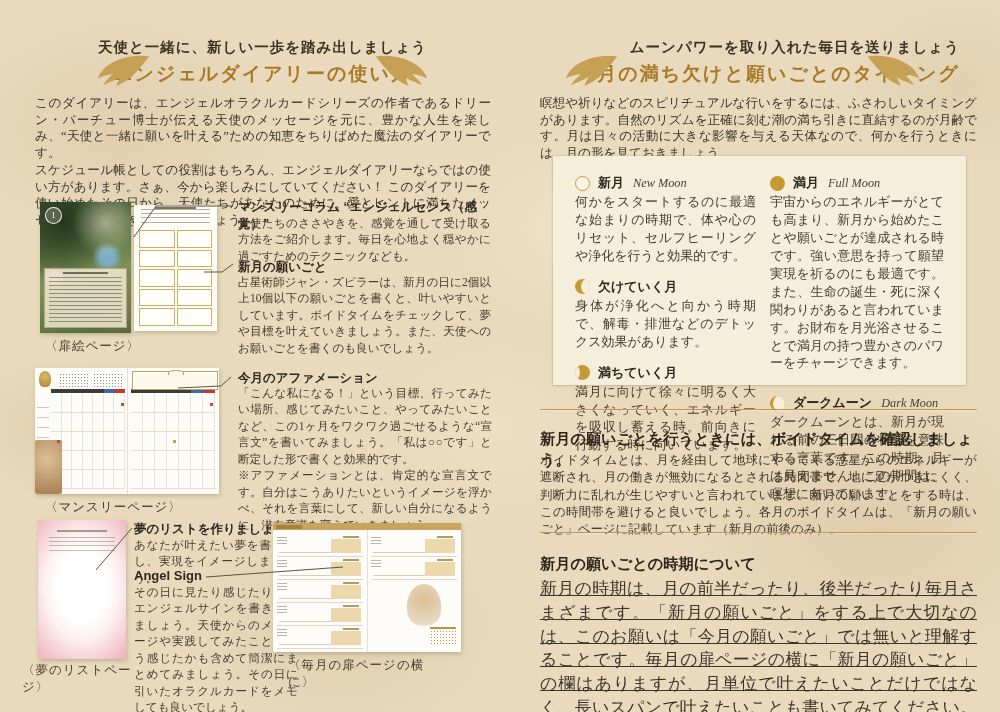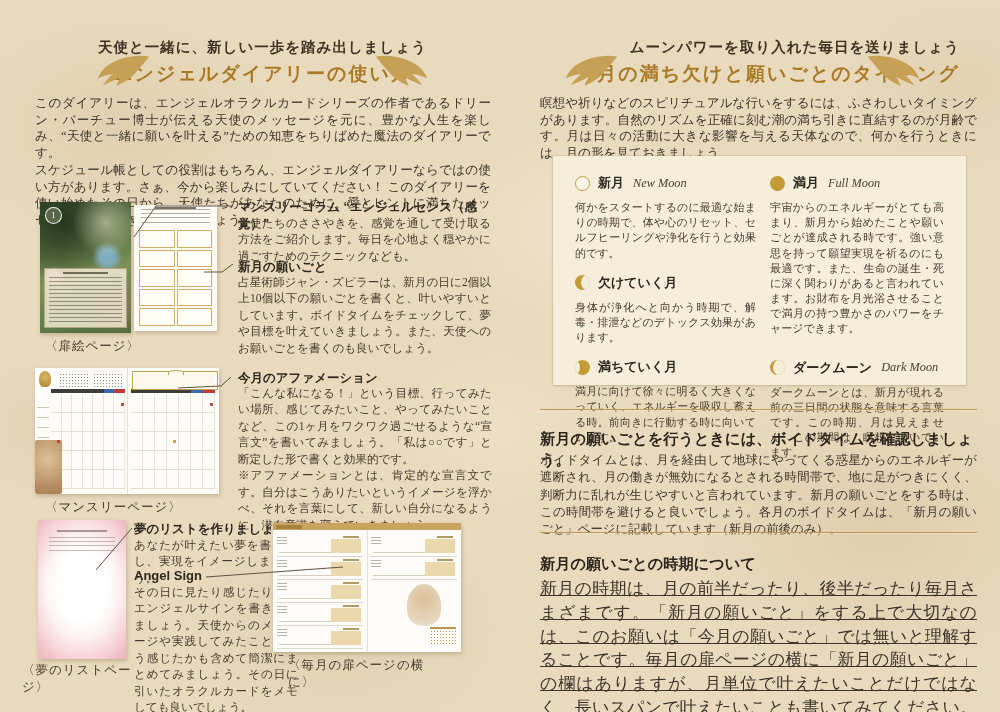--- a/index.html
+++ b/index.html
@@ -32,21 +32,21 @@
   
   #moon-box{left:553px;top:156px;width:413px;height:229px;background:#f4eedb;
             box-shadow:0 1px 3px rgba(110,85,50,.18), 0 0 0 1px rgba(190,165,120,.25);
             padding:18px 22px;box-sizing:border-box;display:flex;gap:14px;}
   .moon-col{display:flex;flex-direction:column;}
   .moon-col.c1{width:184px;gap:13px;}
   .moon-col.c2{width:177px;gap:22px;}
   .phase-head{display:flex;align-items:center;}
   .phase-name{font-family:"Liberation Sans","DejaVu Sans",sans-serif;font-size:13px;font-weight:bold;color:#2e271d;margin-left:8px;}
   .phase-en{font-style:italic;font-size:12.3px;color:#4a4034;margin-left:9px;}
-  .phase-body{font-size:11px;line-height:1.38;color:#463c2e;text-align:justify;margin-top:8px;}
+  .phase-body{font-size:13px;line-height:1.38;color:#463c2e;text-align:justify;margin-top:1px;}
   .moon{width:15px;height:15px;border-radius:50%;position:relative;overflow:hidden;flex:none;box-sizing:border-box;}
   .moon.new{background:#faf5e4;border:1.5px solid #c49a3f;}
   .moon.full{background:#c49a36;}
   .moon.waxing{background:#c49a36;}
   .moon.waxing::after{content:"";position:absolute;left:-10px;top:-1px;width:15px;height:17px;border-radius:50%;background:#f4eedb;}
   .moon.waning{background:#c49a36;}
   .moon.waning::after{content:"";position:absolute;left:6px;top:-1px;width:16px;height:17px;border-radius:50%;background:#f4eedb;}
   .moon.dark{background:#c49a36;}
   .moon.dark::after{content:"";position:absolute;left:3.5px;top:-1px;width:16px;height:17px;border-radius:50%;background:#f4eedb;}
   

